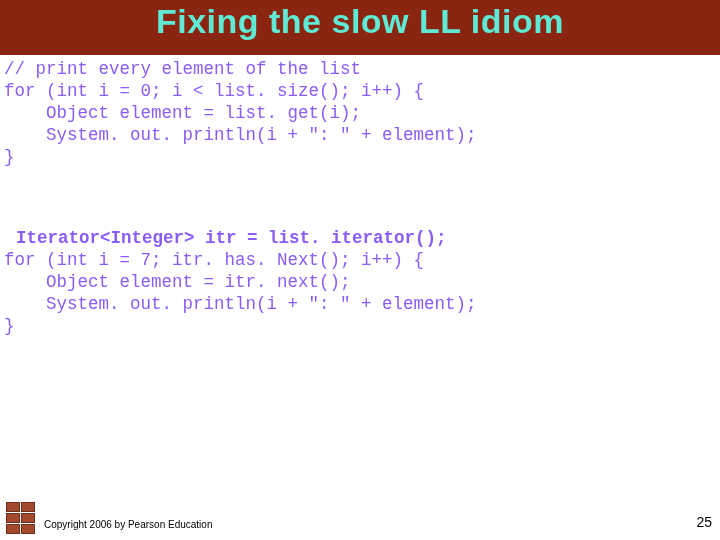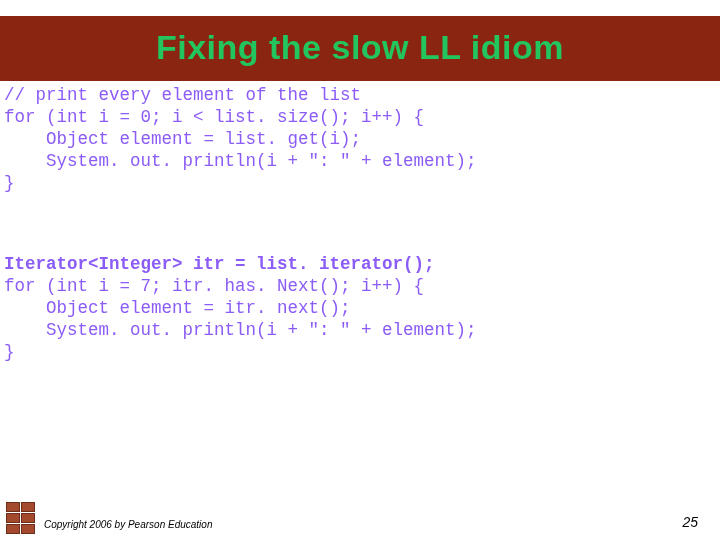--- a/index.html
+++ b/index.html
@@ -7,62 +7,61 @@
     padding: 0;
     width: 720px;
     height: 540px;
     background: #ffffff;
     font-family: "Courier New", Courier, monospace;
     overflow: hidden;
     position: relative;
   }
   .title-bar {
     background: #8a2512;
-    color: #22c55e;
+    color: #5eead4;
     font-family: Verdana, Geneva, sans-serif;
     font-weight: 700;
     font-size: 34px;
     text-align: center;
-    padding: 12px 0 14px 0;
+    padding: 2px 0 14px 0;
     letter-spacing: 0.5px;
-    margin-top: 16px;
   }
   .code-block {
     white-space: pre;
     font-family: "Courier New", Courier, monospace;
     font-size: 17.5px;
     line-height: 1.25;
     color: #8b5cf6;
     padding: 4px 0 0 4px;
   }
   .code-block .bold {
     font-weight: 700;
+    margin-left: 12px;
   }
   .gap {
     height: 56px;
   }
   .footer {
     position: absolute;
     bottom: 10px;
     left: 0;
     right: 0;
     height: 18px;
     font-family: Arial, Helvetica, sans-serif;
     font-size: 10px;
     color: #000000;
-    font-style: italic;
   }
   .copyright {
     position: absolute;
     left: 44px;
     bottom: 0;
   }
   .pagenum {
     position: absolute;
-    right: 22px;
+    right: 8px;
     bottom: 0;
     font-size: 14px;
   }
   .brick-deco {
     position: absolute;
     left: 6px;
     bottom: 6px;
     width: 30px;
     height: 32px;
     display: grid;

